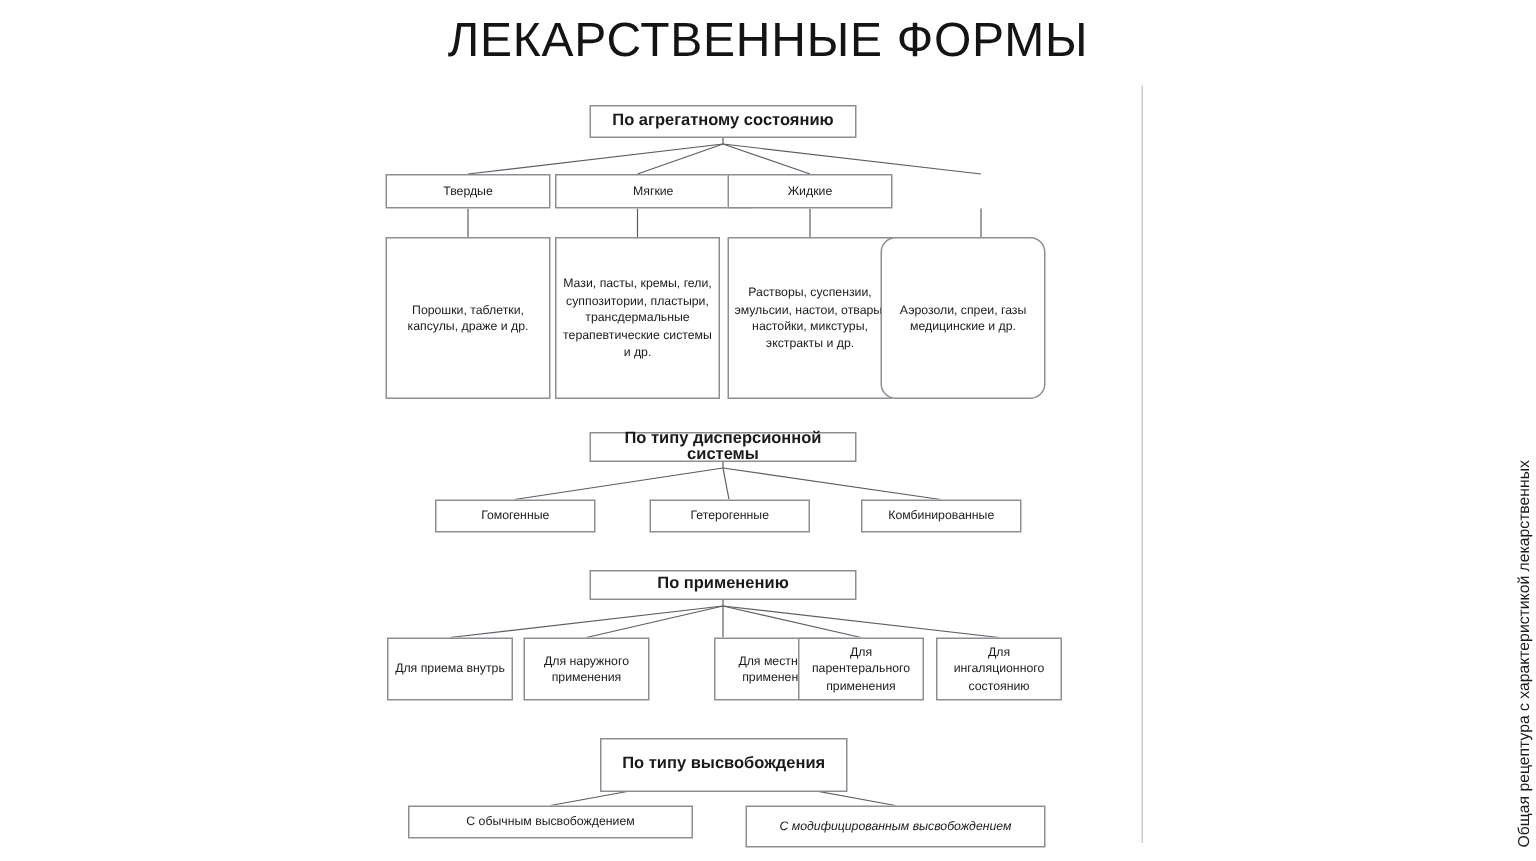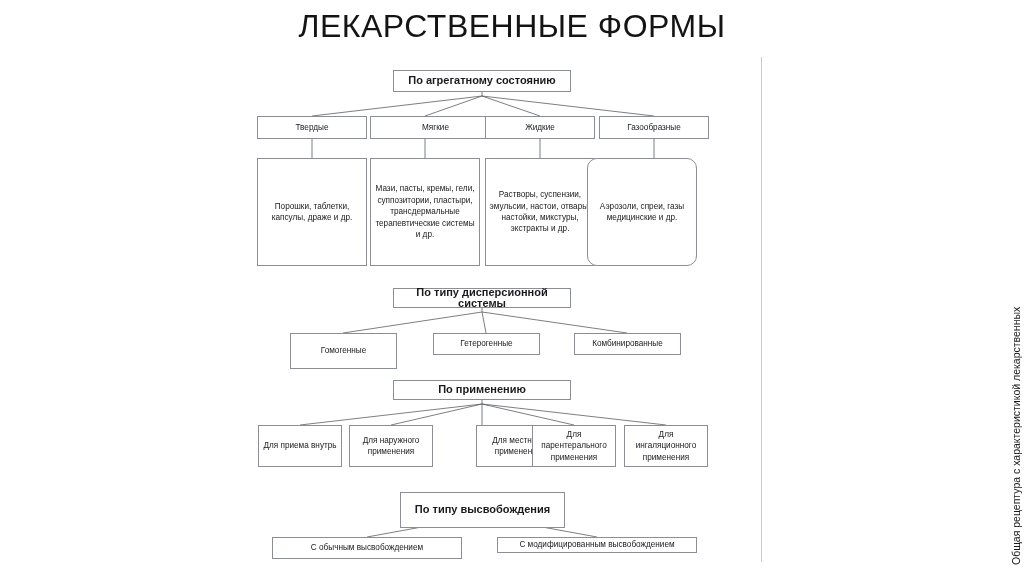--- a/index.html
+++ b/index.html
@@ -143,42 +143,39 @@
 
   <div class="node" style="left:257px; top:116px; width:110px; height:23px;">
     <span class="txt">Твердые</span>
   </div>
   <div class="node" style="left:370px; top:116px; width:131px; height:23px;justify-content:flex-end;">
     <span class="txt">Мягкие</span>
   </div>
   <div class="node" style="left:485px; top:116px; width:110px; height:23px;">
     <span class="txt">Жидкие</span>
   </div>
-  <div class="node" style="left:599px; top:116px; width:110px; height:23px;">
-    <span class="txt">Газообразные</span>
-  </div>
 
   <div class="node" style="left:257px; top:158px; width:110px; height:108px;">
     <span class="txt">Порошки, таблетки, капсулы, драже и др.</span>
   </div>
   <div class="node" style="left:370px; top:158px; width:110px; height:108px;">
     <span class="txt">Мази, пасты, кремы, гели, суппозитории, пластыри, трансдермальные терапевтические системы и др.</span>
   </div>
   <div class="node" style="left:485px; top:158px; width:110px; height:108px;">
     <span class="txt">Растворы, суспензии, эмульсии, настои, отвары, настойки, микстуры, экстракты и др.</span>
   </div>
   <div class="node" style="left:587px; top:158px; width:110px; height:108px;border-radius:10px;">
     <span class="txt">Аэрозоли, спреи, газы медицинские и др.</span>
   </div>
 
   <div class="node header" style="left:393px; top:288px; width:178px; height:20px;">
     <span class="txt">По типу дисперсионной системы</span>
   </div>
 
-  <div class="node" style="left:290px; top:333px; width:107px; height:36px;">
+  <div class="node" style="left:290px; top:333px; width:107px; height:22px;">
     <span class="txt">Гомогенные</span>
   </div>
   <div class="node" style="left:433px; top:333px; width:107px; height:22px;">
     <span class="txt">Гетерогенные</span>
   </div>
   <div class="node" style="left:574px; top:333px; width:107px; height:22px;">
     <span class="txt">Комбинированные</span>
   </div>
 
   <div class="node header" style="left:393px; top:380px; width:178px; height:20px;">
@@ -191,27 +188,27 @@
   <div class="node" style="left:258px; top:425px; width:84px; height:42px;">
     <span class="txt">Для приема внутрь</span>
   </div>
   <div class="node" style="left:440px; top:425px; width:84px; height:42px;margin-left:36px;">
     <span class="txt">Для местного применения</span>
   </div>
   <div class="node" style="left:532px; top:425px; width:84px; height:42px;">
     <span class="txt">Для парентерального применения</span>
   </div>
   <div class="node" style="left:624px; top:425px; width:84px; height:42px;">
-    <span class="txt">Для ингаляционного применения</span>
+    <span class="txt">Для ингаляционного состоянию</span>
   </div>
 
   <div class="node header" style="left:400px; top:492px; width:165px; height:36px;">
     <span class="txt">По типу высвобождения</span>
   </div>
 
   <div class="node" style="left:272px; top:537px; width:190px; height:22px;">
     <span class="txt">С обычным высвобождением</span>
   </div>
-  <div class="node" style="left:497px; top:537px; width:200px; height:16px;">
+  <div class="node" style="left:497px; top:537px; width:200px; height:28px;font-style:italic;">
     <span class="txt">С модифицированным высвобождением</span>
   </div>
 
 </div>
 
 </body></html>

